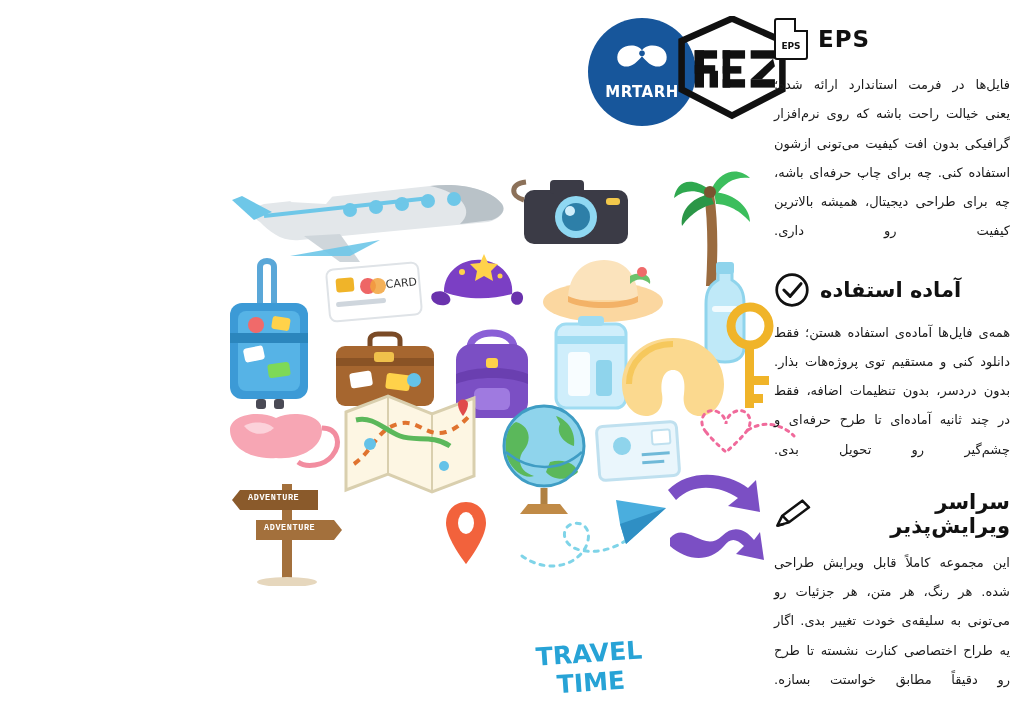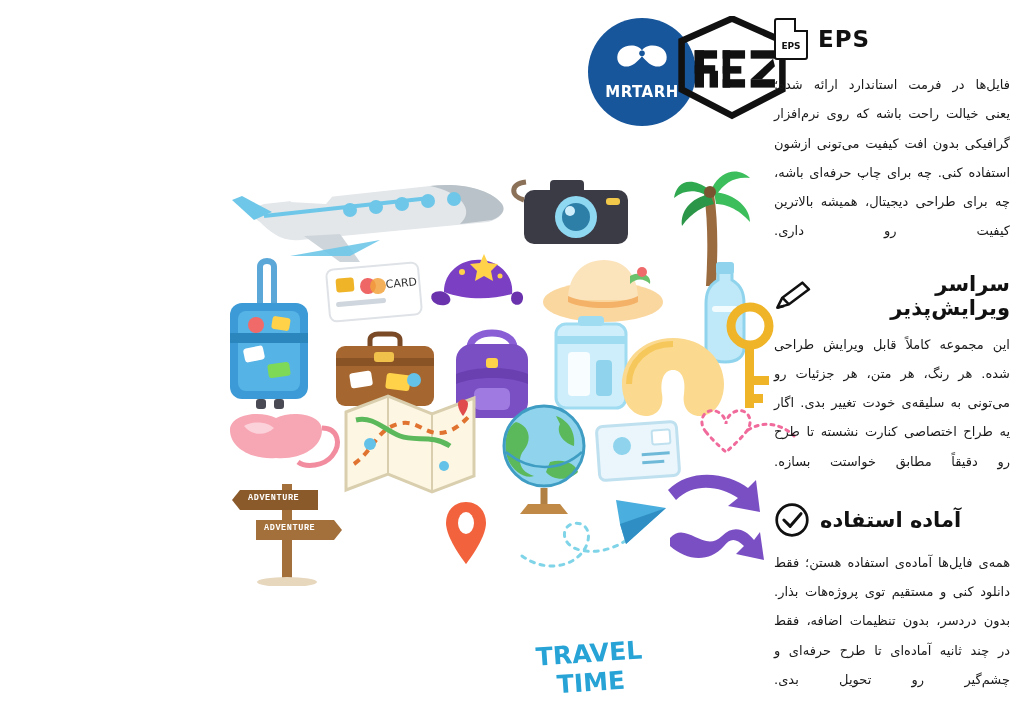--- a/index.html
+++ b/index.html
@@ -321,36 +321,36 @@
           <div class="sheet"></div>
           <div class="fold"></div>
           <div class="lbl">EPS</div>
         </div>
       </div>
       <div class="sec-body">فایل‌ها در فرمت استاندارد ارائه شده؛ یعنی خیالت راحت باشه که روی نرم‌افزار گرافیکی بدون افت کیفیت می‌تونی ازشون استفاده کنی. چه برای چاپ حرفه‌ای باشه، چه برای طراحی دیجیتال، همیشه بالاترین کیفیت رو داری.</div>
     </div>
 
     <div class="sec">
       <div class="sec-head">
+        <div class="sec-title">آماده استفاده</div>
+        <svg class="checkcircle" viewBox="0 0 40 40">
+          <circle cx="20" cy="20" r="17" fill="none" stroke="#111" stroke-width="3"></circle>
+          <path d="M11 20 L18 27 L30 13" fill="none" stroke="#111" stroke-width="3.4" stroke-linecap="round" stroke-linejoin="round"></path>
+        </svg>
+      </div>
+      <div class="sec-body">همه‌ی فایل‌ها آماده‌ی استفاده هستن؛ فقط دانلود کنی و مستقیم توی پروژه‌هات بذار. بدون دردسر، بدون تنظیمات اضافه، فقط در چند ثانیه آماده‌ای تا طرح حرفه‌ای و چشم‌گیر رو تحویل بدی.</div>
+    </div>
+
+    <div class="sec">
+      <div class="sec-head">
         <div class="sec-title">سراسر ویرایش‌پذیر</div>
         <svg class="pencil" viewBox="0 0 48 40">
           <path d="M4 34 L10 22 L34 4 L42 12 L18 30 Z" fill="none" stroke="#111" stroke-width="3" stroke-linejoin="round"></path>
           <path d="M10 22 L18 30" stroke="#111" stroke-width="3"></path>
           <path d="M4 34 L12 32" stroke="#111" stroke-width="3"></path>
         </svg>
       </div>
       <div class="sec-body">این مجموعه کاملاً قابل ویرایش طراحی شده. هر رنگ، هر متن، هر جزئیات رو می‌تونی به سلیقه‌ی خودت تغییر بدی. اگار یه طراح اختصاصی کنارت نشسته تا طرح رو دقیقاً مطابق خواستت بسازه.</div>
     </div>
 
-    <div class="sec">
-      <div class="sec-head">
-        <div class="sec-title">آماده استفاده</div>
-        <svg class="checkcircle" viewBox="0 0 40 40">
-          <circle cx="20" cy="20" r="17" fill="none" stroke="#111" stroke-width="3"></circle>
-          <path d="M11 20 L18 27 L30 13" fill="none" stroke="#111" stroke-width="3.4" stroke-linecap="round" stroke-linejoin="round"></path>
-        </svg>
-      </div>
-      <div class="sec-body">همه‌ی فایل‌ها آماده‌ی استفاده هستن؛ فقط دانلود کنی و مستقیم توی پروژه‌هات بذار. بدون دردسر، بدون تنظیمات اضافه، فقط در چند ثانیه آماده‌ای تا طرح حرفه‌ای و چشم‌گیر رو تحویل بدی.</div>
-    </div>
-
   </div>
 
 </div>
 
 </body></html>

